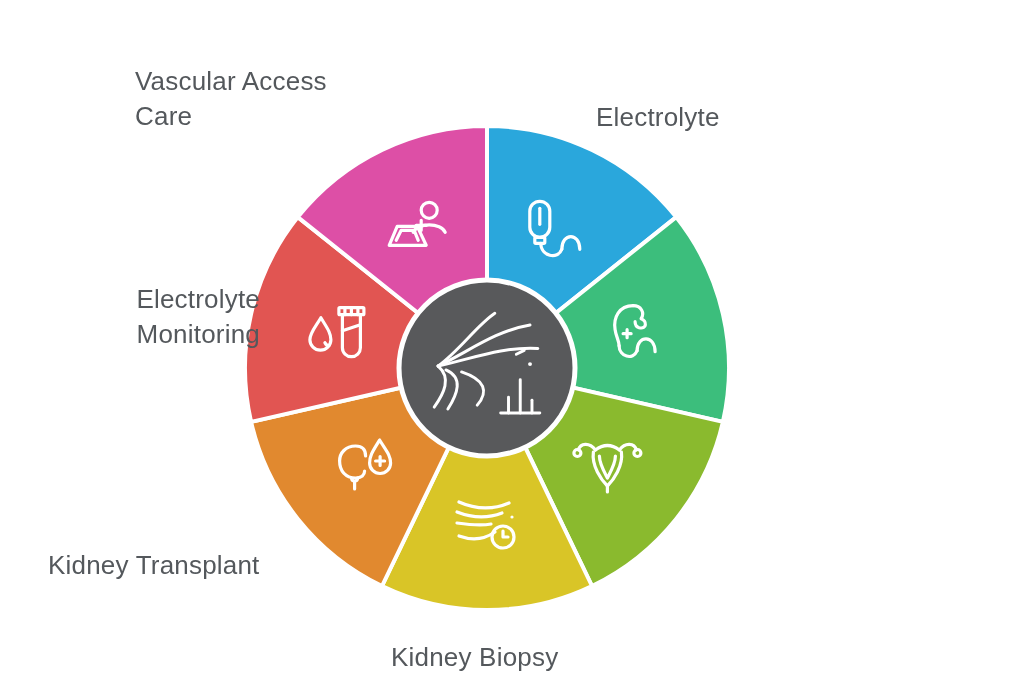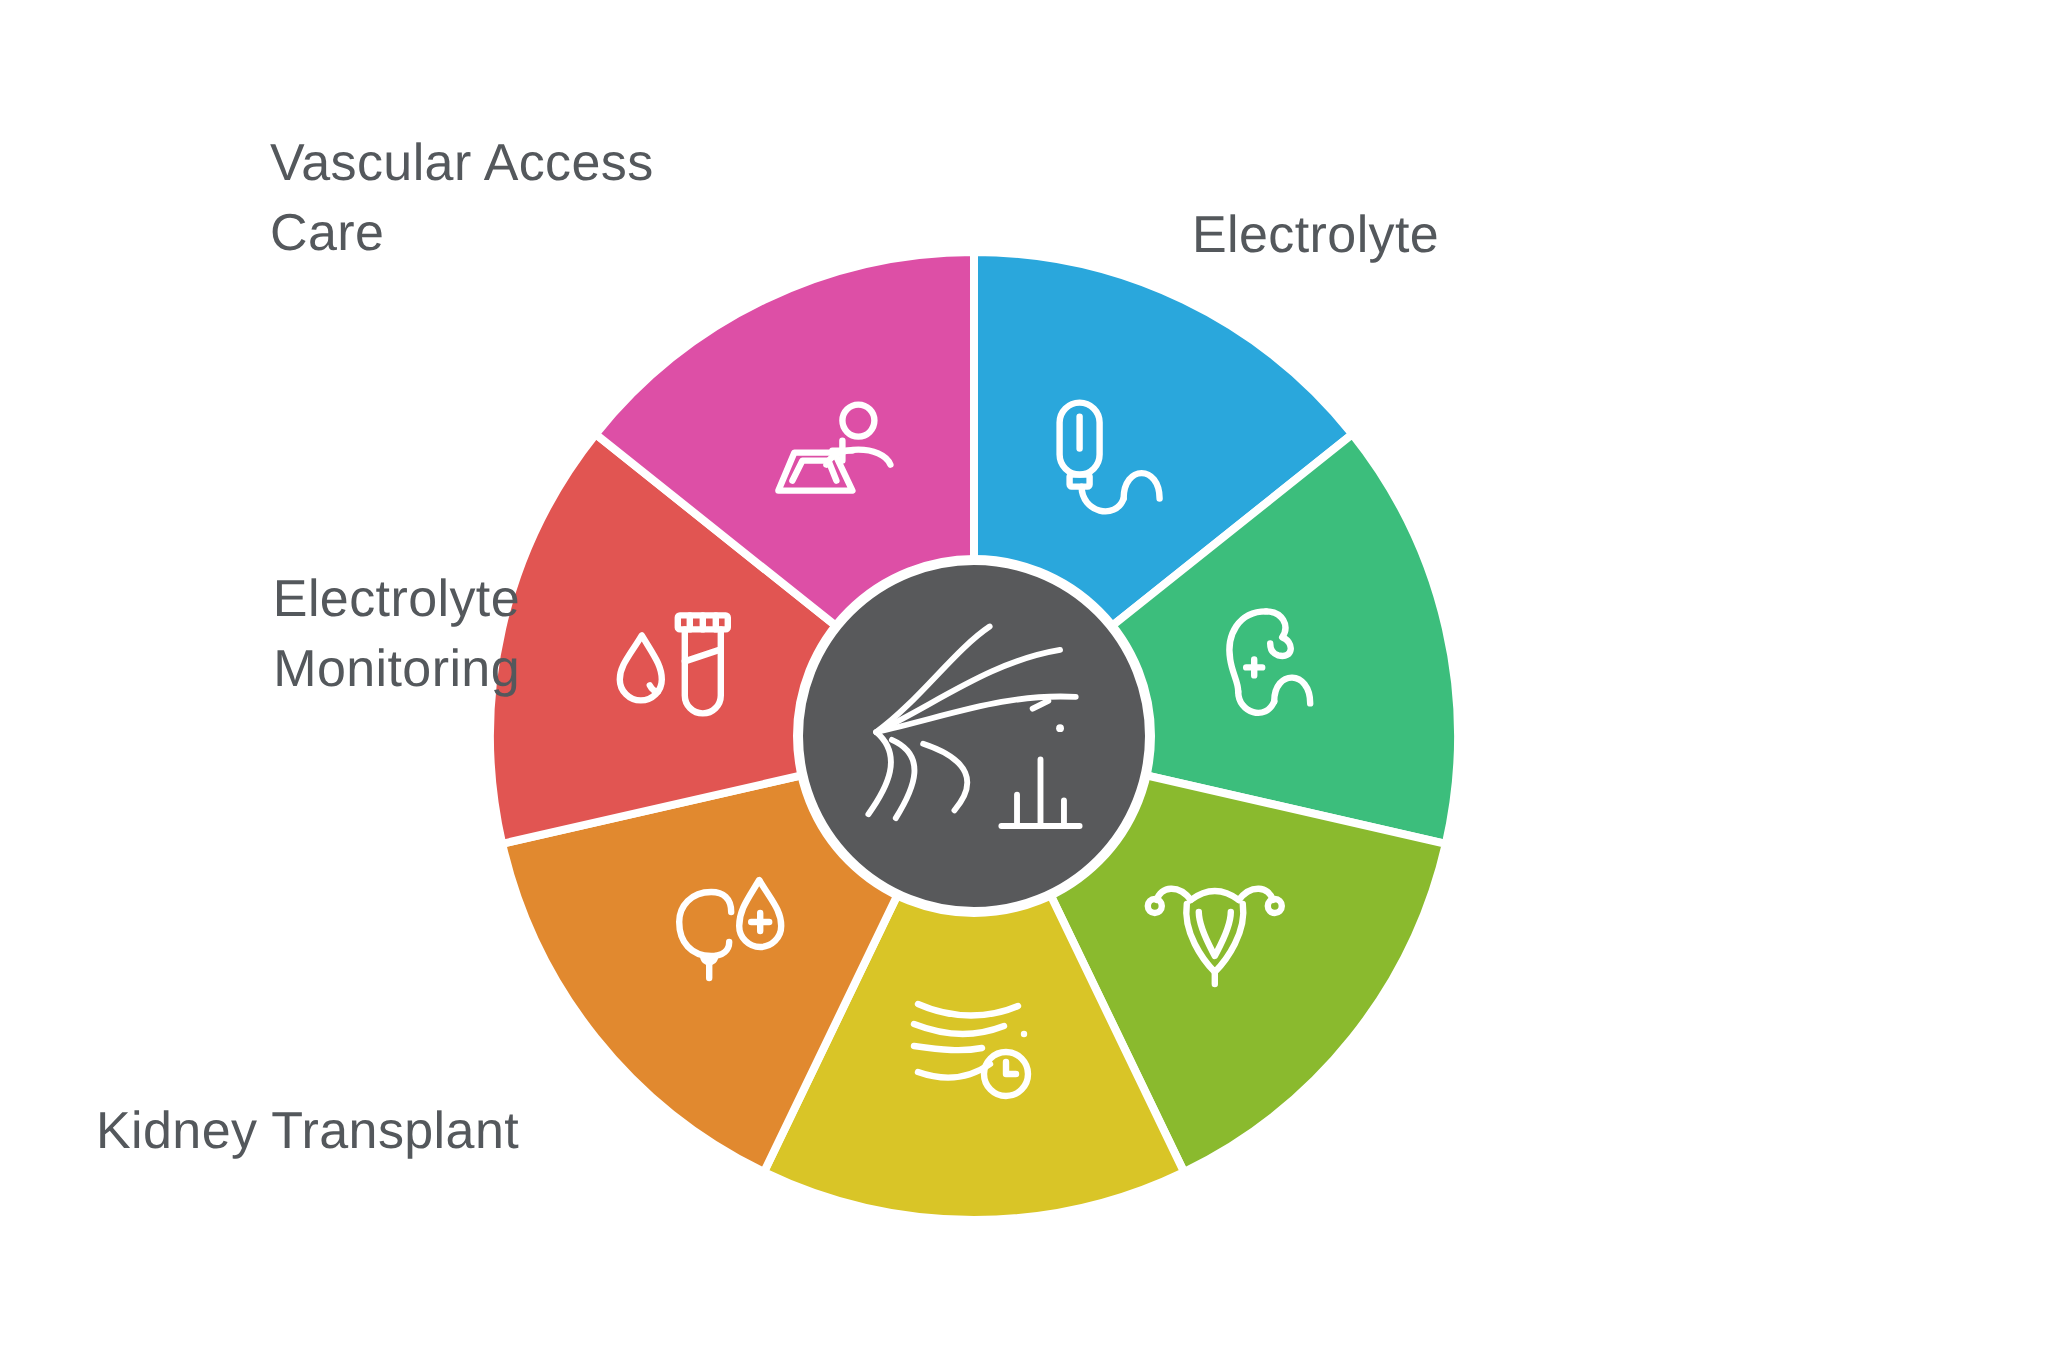--- a/index.html
+++ b/index.html
@@ -132,19 +132,20 @@
         <use href="#sym-blood-drop-tube-icon" x="298.9" y="295.7" width="76" height="76"></use>
         <path d="M487,368 L297.8,217.1 A242,242 0 0 1 487.0,126.0 Z" fill="#dd4fa6" class="seg-stroke"></path>
         <use href="#sym-telecare-patient-icon" x="382.2" y="191.3" width="76" height="76"></use>
       </g>
 
     <circle cx="487" cy="368" r="88" stroke="#ffffff" stroke-width="5" fill="#58595b"></circle>
     <use href="#sym-vascular-flow-chart-icon" x="399" y="280" width="176" height="176"></use>
   </svg>
 
   <div class="label lbl-hemo">Electrolyte</div>
+  <div class="label lbl-biopsy">Kidney Biopsy</div>
   <div class="label lbl-transplant">Kidney Transplant</div>
   <div class="label lbl-electro">Electrolyte
 Monitoring</div>
   <div class="label lbl-vascular">Vascular Access
 Care</div>
 
 </div>
 
 </body></html>

